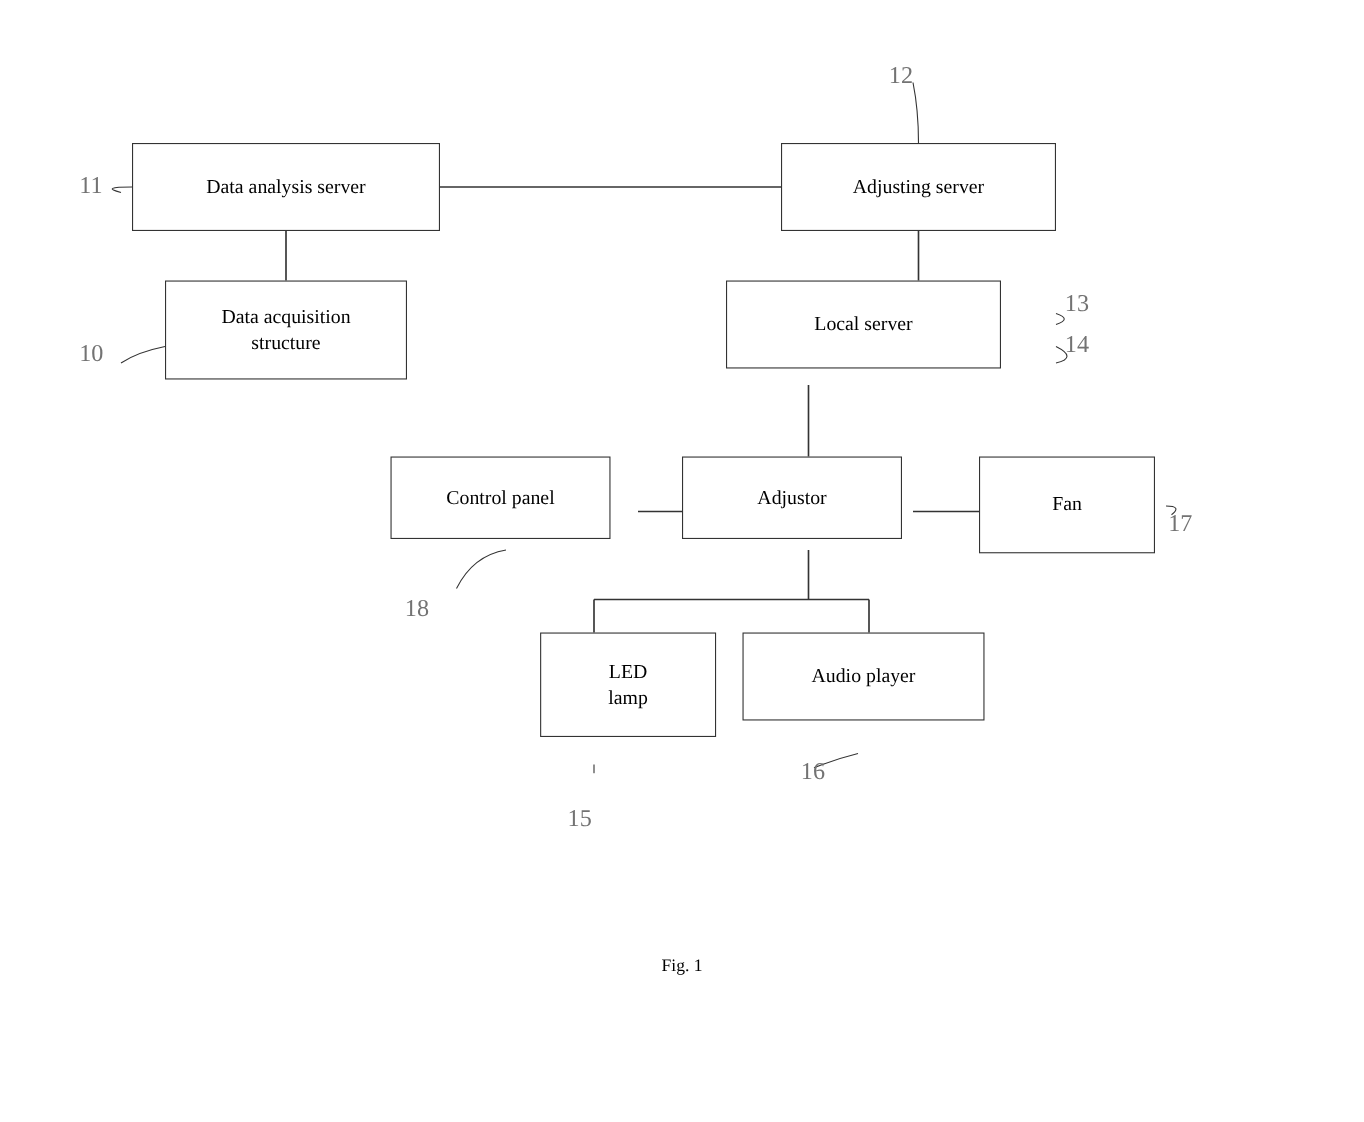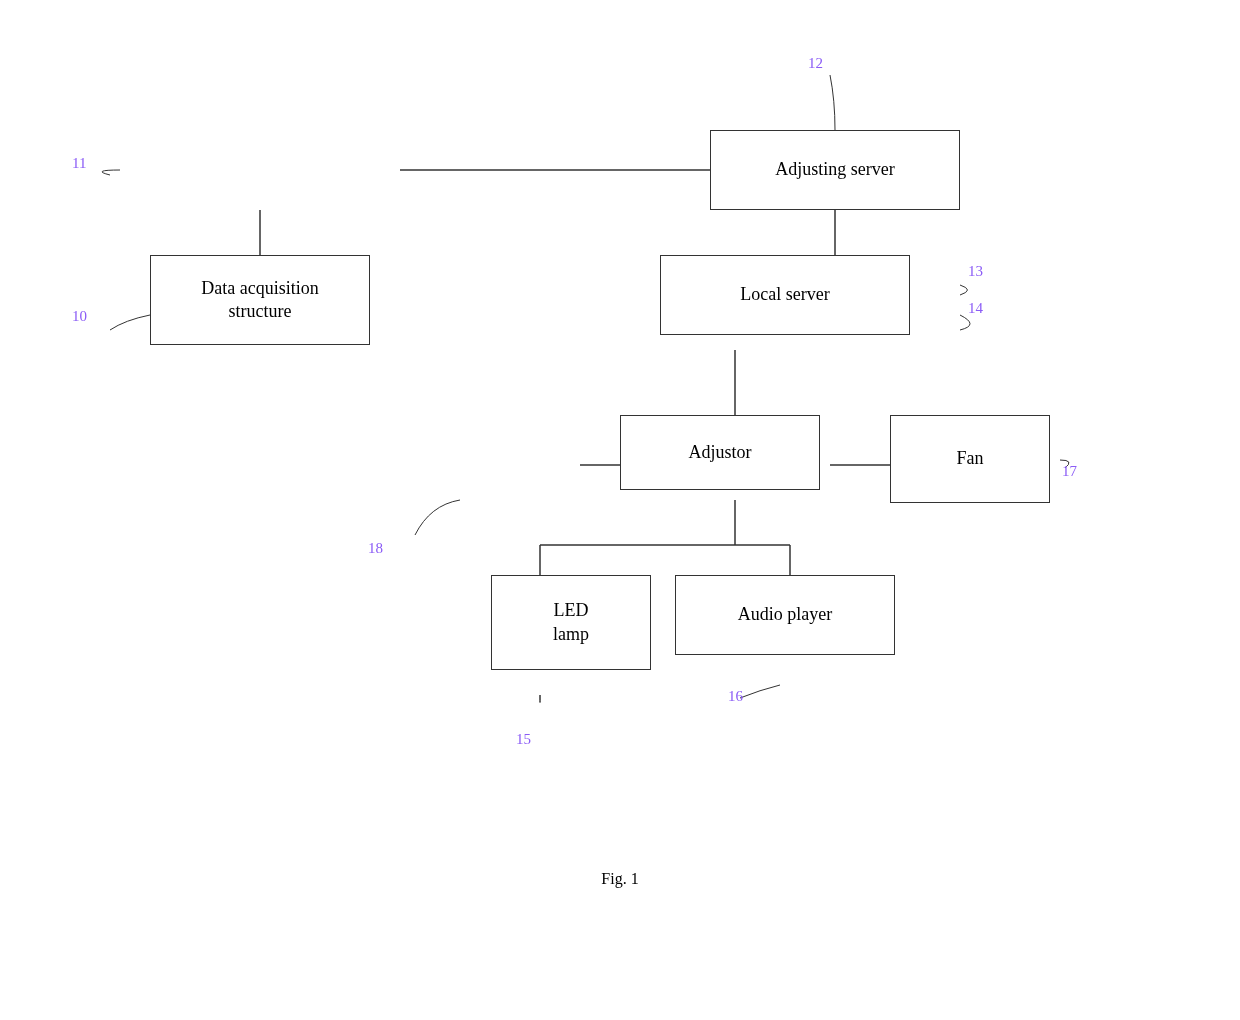--- a/index.html
+++ b/index.html
@@ -22,22 +22,22 @@
       display: flex;
       align-items: center;
       justify-content: center;
       text-align: center;
       font-size: 18px;
       background: #fff;
       line-height: 1.3;
     }
     .label {
       position: absolute;
-      font-size: 15px;
-      color: #8b5cf6;
+      font-size: 22px;
+      color: #737373;
     }
     svg.connections {
       position: absolute;
       top: 0;
       left: 0;
       width: 1240px;
       height: 1020px;
       pointer-events: none;
     }
     .fig-caption {
@@ -85,33 +85,39 @@
 
     <path d="M 1065 468 Q 1075 460 1060 460" stroke="#333" stroke-width="1" fill="none"></path>
 
     <path d="M 415 535 Q 430 505 460 500" stroke="#333" stroke-width="1" fill="none"></path>
 
     <path d="M 540 695 Q 540 710 540 695" stroke="#333" stroke-width="1" fill="none"></path>
 
     <path d="M 740 698 Q 760 690 780 685" stroke="#333" stroke-width="1" fill="none"></path>
   </svg>
 
+  <div class="box" style="left:120px; top:130px; width:280px; height:80px;">
+    <span>Data analysis server</span>
+  </div>
 
   <div class="box" style="left:710px; top:130px; width:250px; height:80px;">
     <span>Adjusting server</span>
   </div>
 
   <div class="box" style="left:150px; top:255px; width:220px; height:90px;">
     <span>Data acquisition<br>structure</span>
   </div>
 
   <div class="box" style="left:660px; top:255px; width:250px; height:80px;">
     <span>Local server</span>
   </div>
 
+  <div class="box" style="left:355px; top:415px; width:200px; height:75px;">
+    <span>Control panel</span>
+  </div>
 
   <div class="box" style="left:620px; top:415px; width:200px; height:75px;">
     <span>Adjustor</span>
   </div>
 
   <div class="box" style="left:890px; top:415px; width:160px; height:88px;">
     <span>Fan</span>
   </div>
 
   <div class="box" style="left:450px; top:575px; width:160px; height:95px;margin-left:41px;">

